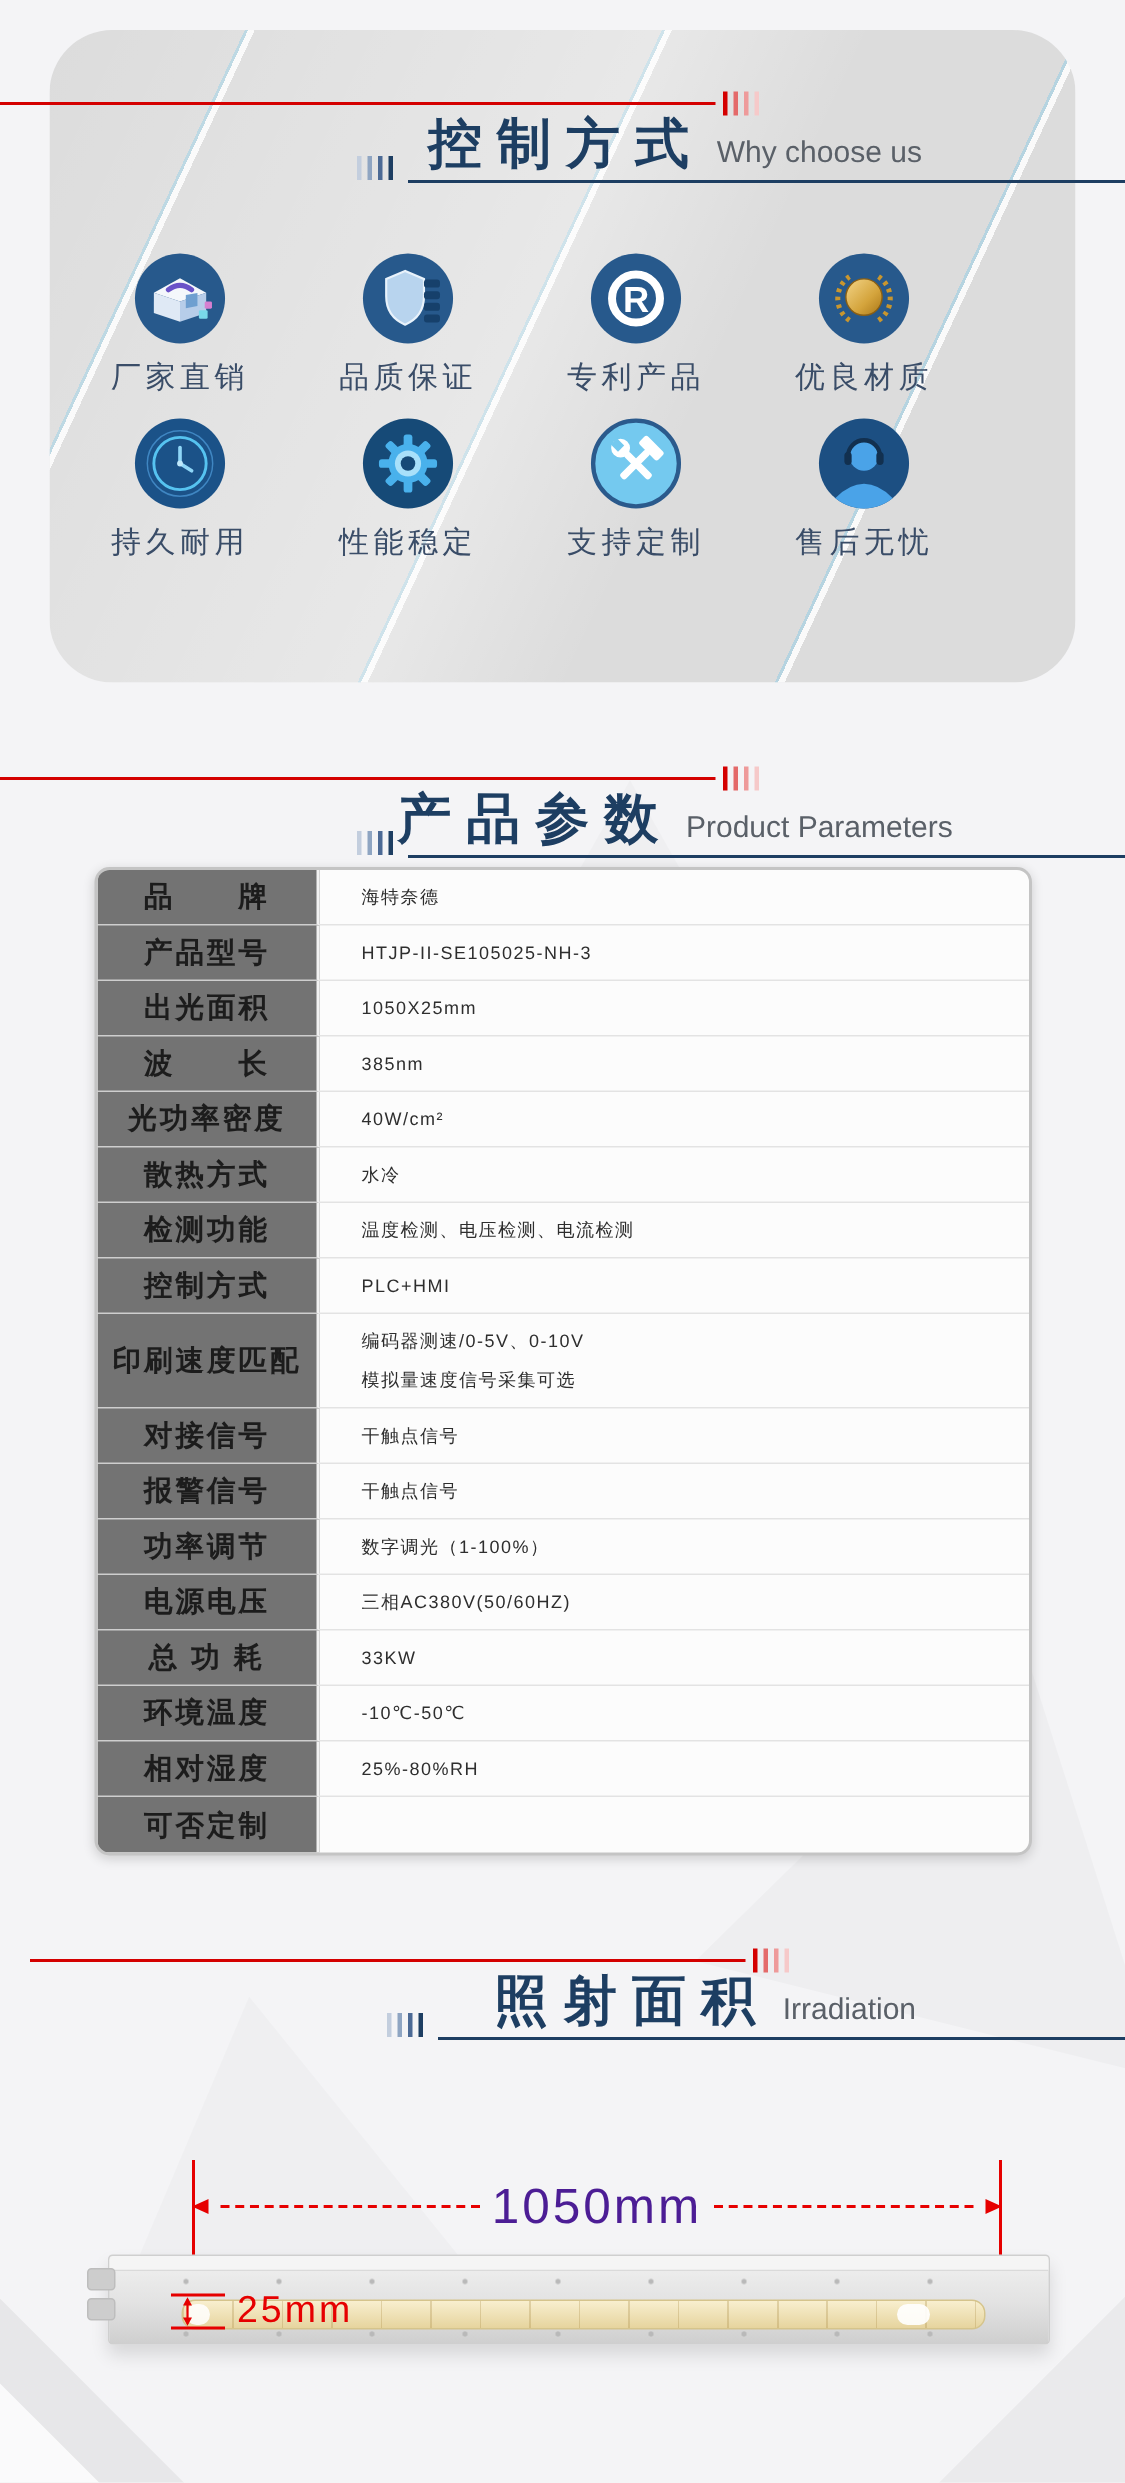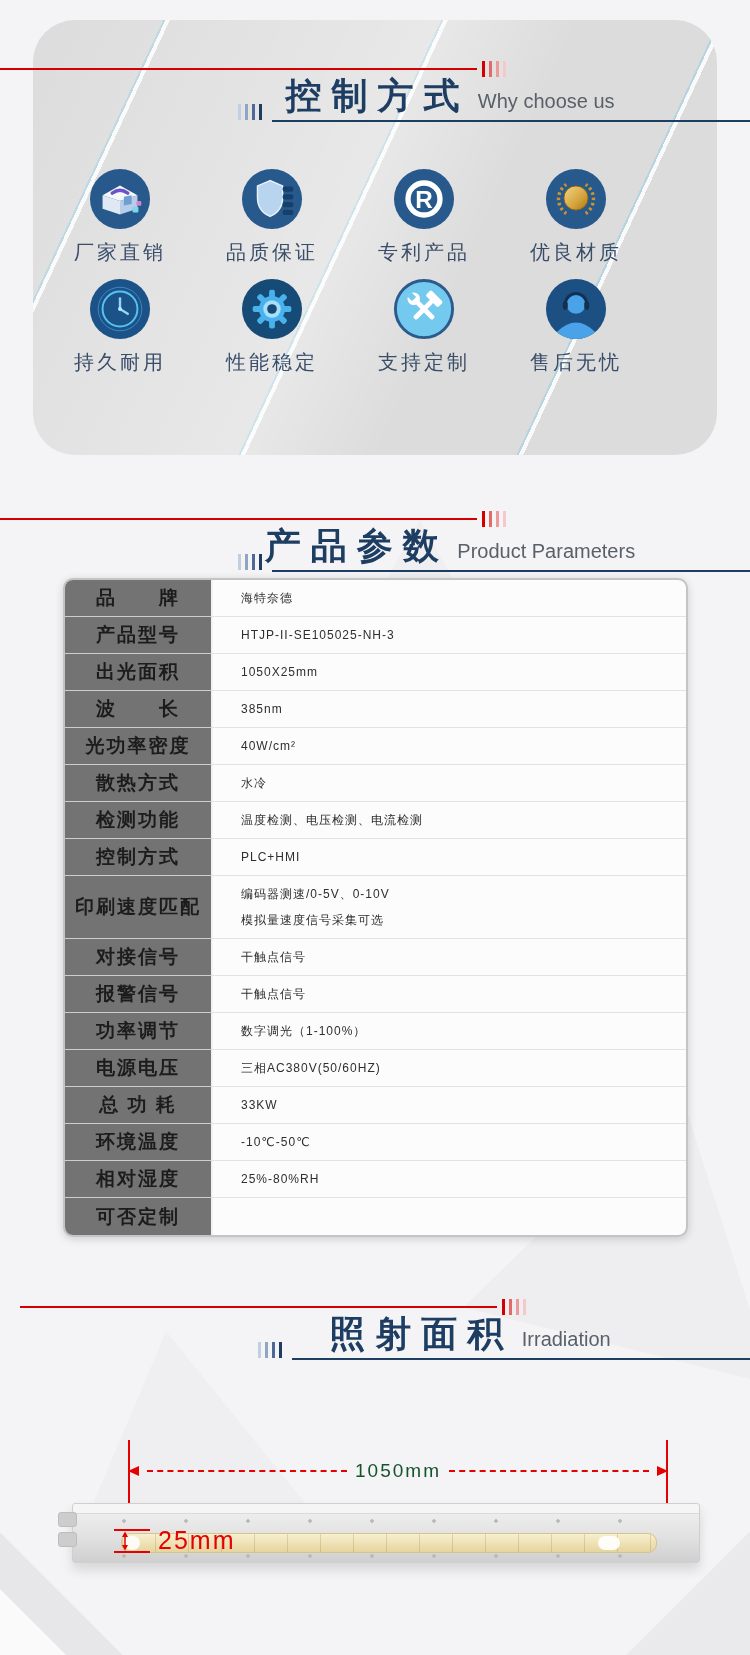--- a/index.html
+++ b/index.html
@@ -69,21 +69,21 @@
   }
   .param-value div:empty{display:none;}
   .param-row:last-child .param-label,.param-row:last-child .param-value{border-bottom:none;}
 
   
   .dim-length{position:absolute;left:128px;top:1459px;width:540px;height:24px;display:flex;align-items:center;}
   .dim-length .dash{flex:1;height:0;border-top:2px dashed #e60000;margin:0 8px;}
   .dim-length .ah{width:0;height:0;border-top:5px solid transparent;border-bottom:5px solid transparent;}
   .dim-length .ah.left{border-right:11px solid #e60000;}
   .dim-length .ah.rightA{border-left:11px solid #e60000;}
-  .dim-text{font-size:19px;color:#14532d;letter-spacing:2px;white-space:nowrap;text-align:right;}
+  .dim-text{font-size:33px;color:#4c1d95;letter-spacing:2px;white-space:nowrap;text-align:right;}
   .dim-tick{position:absolute;top:1440px;width:2px;height:92px;background:#e60000;}
   .dim-tick.tl{left:128px;}
   .dim-tick.tr{left:666px;}
   .dim-width-bracket{position:absolute;left:112px;top:1528px;}
   .dim-width-text{position:absolute;left:158px;top:1526px;font-size:25px;color:#e60000;letter-spacing:2px;}
 
   .lamp{
     position:absolute;left:72px;top:1503px;width:628px;height:60px;border-radius:3px;
     background:linear-gradient(#f1f1f1,#e2e2e2 55%,#cfcfcf);
     border:1px solid #cfcfcf;box-sizing:border-box;box-shadow:0 7px 12px rgba(0,0,0,.12);

